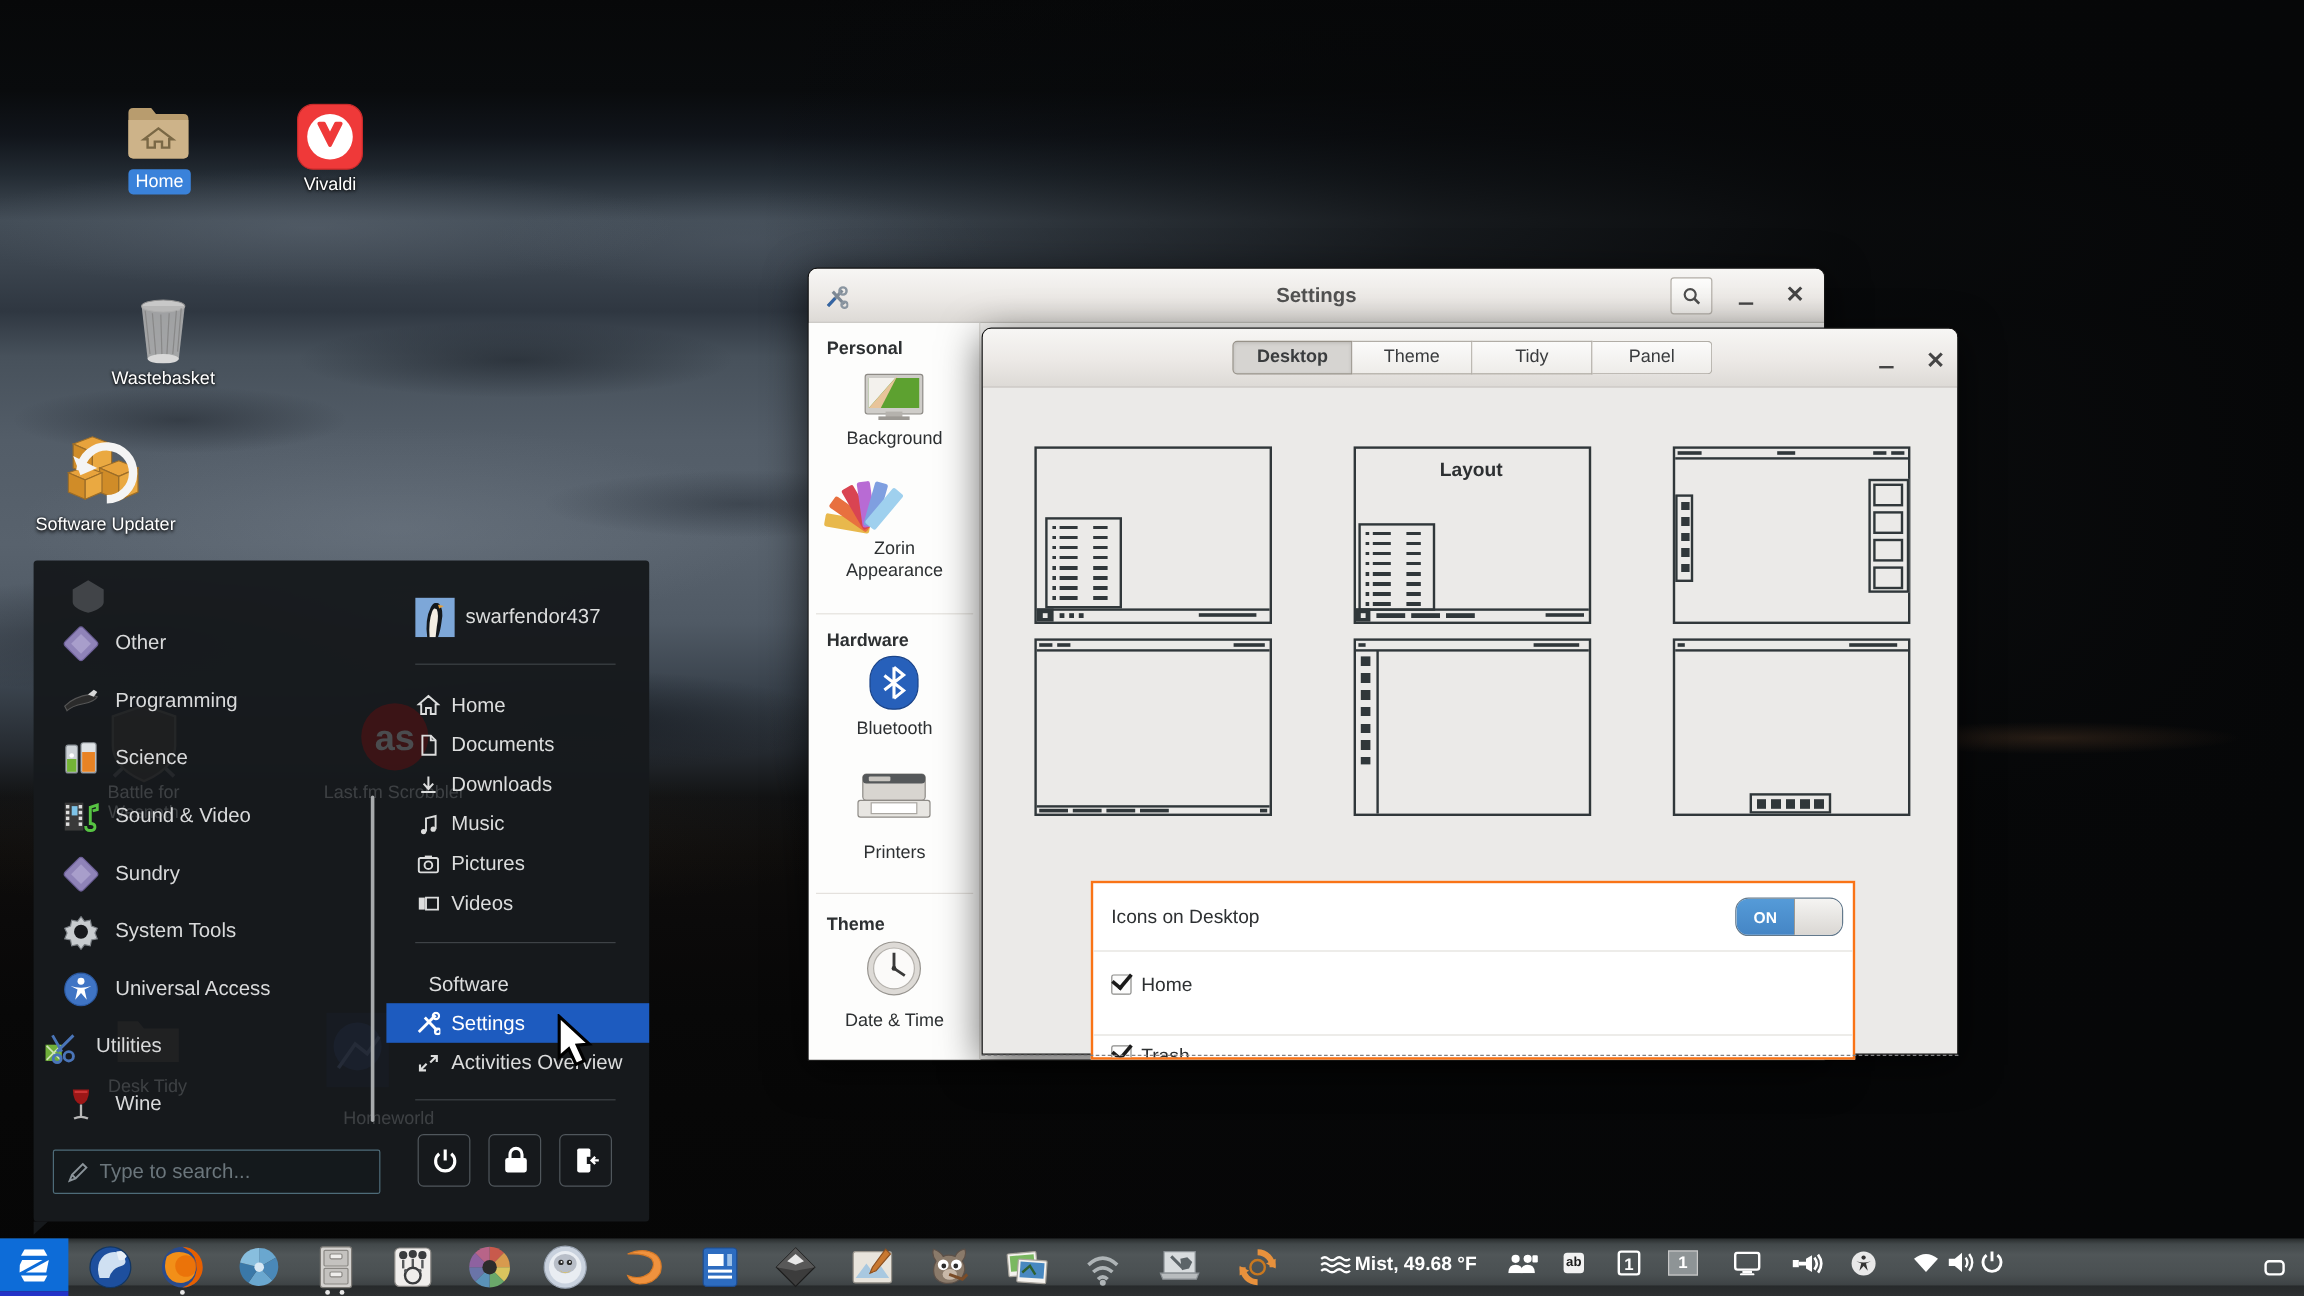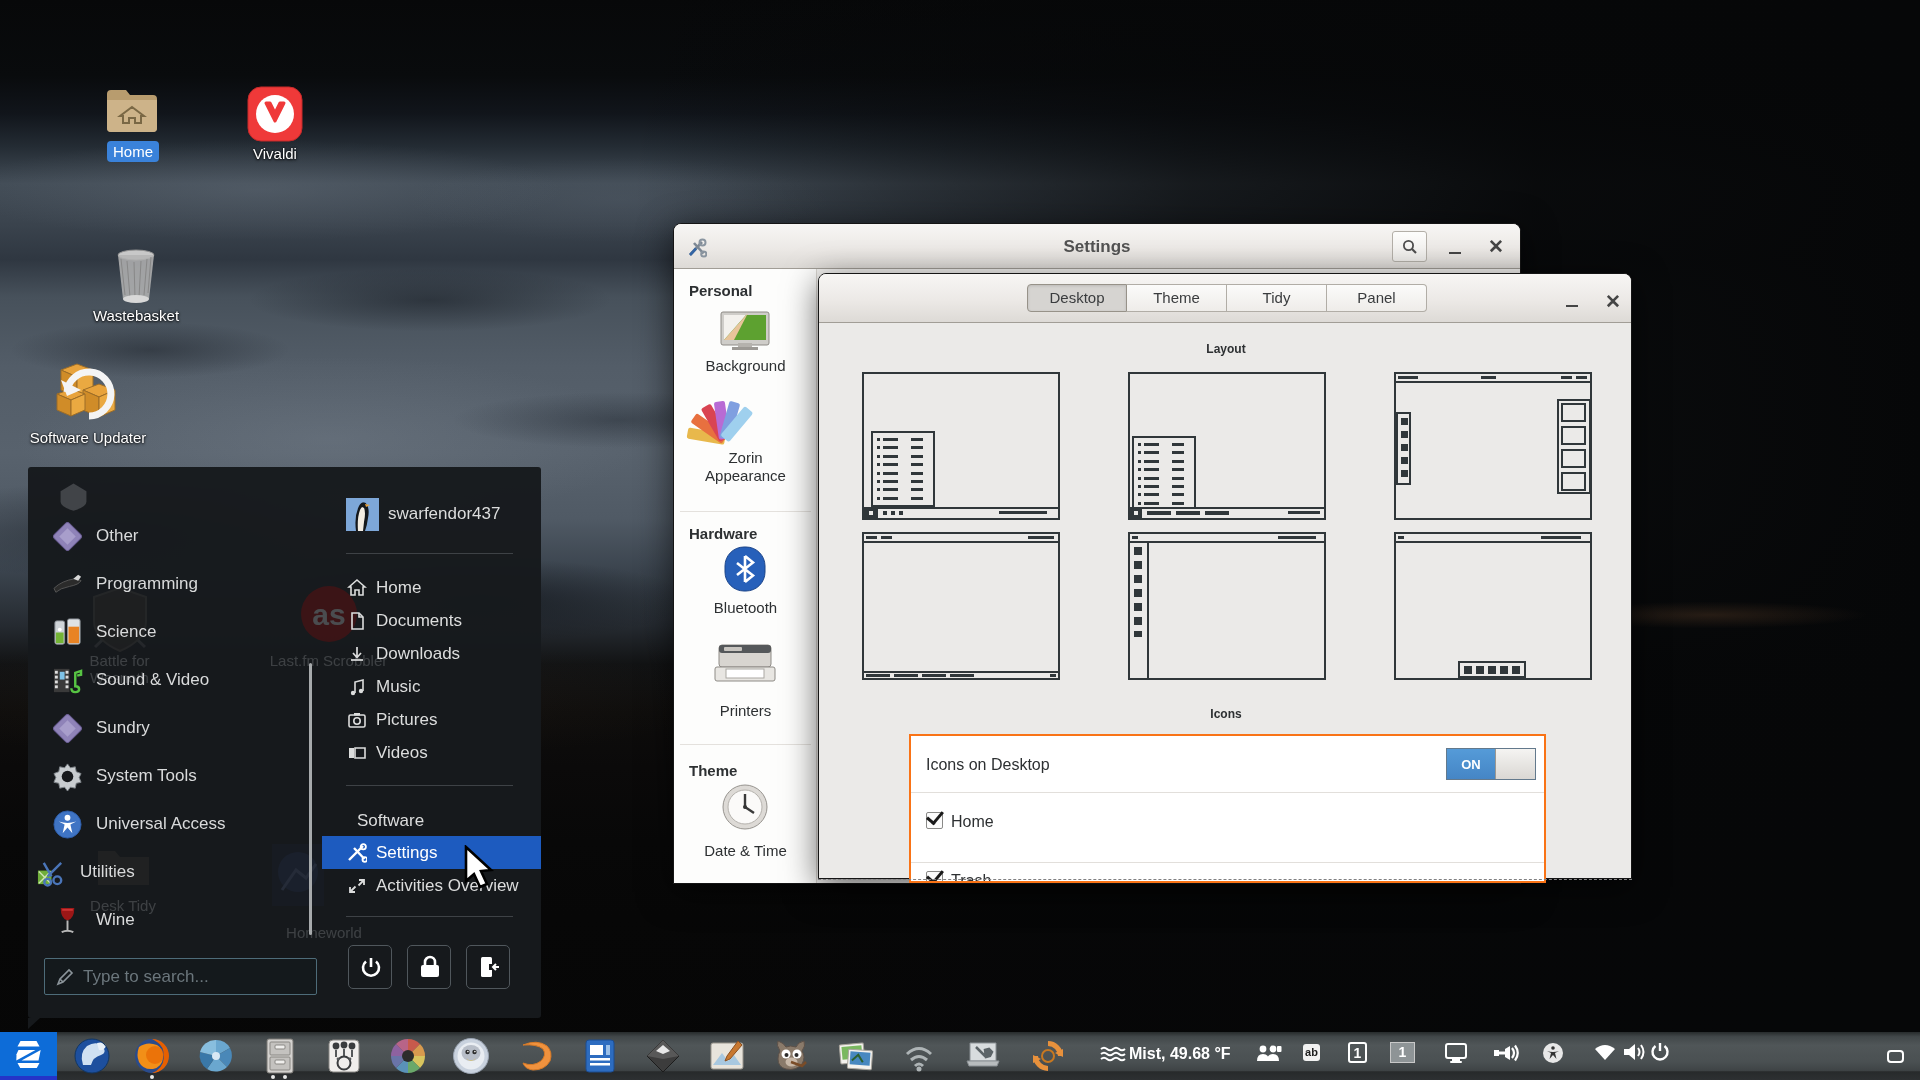--- a/index.html
+++ b/index.html
@@ -38,33 +38,33 @@
   background:linear-gradient(180deg,#fdfdfc,#eceae7); }
 #sidebar { position:absolute; left:0; top:45px; width:143px; height:614px; background:#fdfdfc; border-right:1px solid #d8d5d0; border-radius:0 0 0 0; }
 #sidebar .shead { font-weight:bold; font-size:15px; color:#2d3032; position:absolute; left:15px; }
 #sidebar .slab { position:absolute; width:143px; text-align:center; font-size:15px; color:#2d3032; }
 #sidebar .ssep { position:absolute; left:6px; width:131px; height:1px; background:#e4e1dd; }
 
 #wapp { left:818px; top:273px; width:814px; height:606px; background:#ebeae8; }
 #wapp .tbar { height:49px; }
 .tab { position:absolute; top:10px; height:28px; line-height:26px; text-align:center; font-size:15px; color:#3a3c3e;
   background:linear-gradient(180deg,#fbfbfa,#eeece9); border:1px solid #b1ada6; }
-.tab.active { background:#d6d4d1; border-color:#979289; box-shadow:inset 0 1px 3px rgba(0,0,0,.12); }
-.h-layout { position:absolute; left:0; width:814px; text-align:center; font-weight:bold; font-size:12px; color:#2d3032; }
+.tab.active { background:#d6d4d1; border-color:#979289; box-shadow:inset 0 1px 3px rgba(0,0,0,.12);font-weight:bold; }
+.h-layout { position:absolute; left:0; width:814px; text-align:center; font-weight:bold; font-size:16px; color:#2d3032;margin-top:42px; }
 .thumb { position:absolute; width:198px; height:148px; border:2px solid #30373a; }
 .thumb .in { position:absolute; background:#ebeae8; border:2px solid #30373a; }
 .tline { position:absolute; background:#30373a; }
 .tsq { position:absolute; background:#30373a; }
 #iconcard { position:absolute; left:90px; top:460px; width:637px; height:149px; background:#fff; border:2px solid #f97316; overflow:hidden; }
 #iconcard .row { position:absolute; left:0; width:100%; }
 #iconcard .csep { position:absolute; left:0; width:100%; height:1px; background:#e2dfdb; }
 .cklabel { font-size:16px; color:#2d3032; }
 .checkbox { position:absolute; width:17px; height:17px; background:#fcfcfc; border:1px solid #8a8a88; border-radius:2px; }
 .checkbox:after { content:""; position:absolute; left:3px; top:-5px; width:7px; height:13px; border:solid #1a1a1a; border-width:0 3px 3px 0; transform:rotate(40deg); }
-#toggle { position:absolute; left:535px; top:12px; width:90px; height:32px; border:1px solid #63798c; border-radius:0; overflow:hidden;padding-left:12px; }
+#toggle { position:absolute; left:535px; top:12px; width:90px; height:32px; border:1px solid #63798c; border-radius:11px; overflow:hidden;padding-left:12px; }
 #toggle .on { position:absolute; left:0; top:0; width:48px; height:32px; background:linear-gradient(180deg,#559bd8,#4484c4); color:#fff; font-weight:bold; font-size:13px; text-align:center; line-height:32px; }
 #toggle .knob { position:absolute; left:48px; top:0; width:42px; height:32px; background:linear-gradient(180deg,#f5f4f2,#d8d5d1); border-left:1px solid #9c9891; border-radius:0 2px 2px 0; }
 #dashline { position:absolute; left:818px; top:879px; width:814px; height:1px; border-top:1.5px dashed #808082; z-index:25; }
 
 #menu { position:absolute; left:28px; top:467px; width:513px; height:551px; background:rgba(23,26,29,.972); border-radius:3px; z-index:30; }
 #menu .tail { position:absolute; left:0; bottom:-11px; width:0; height:0; border-left:12px solid rgba(23,26,29,.972); border-bottom:11px solid transparent; }
 .litem { position:absolute; left:52px; display:flex; align-items:center; font-size:17px; color:#d9dadb; height:34px; }
 .licon { width:31px; height:31px; margin-right:13px; flex:none; }
 .ritem { position:absolute; left:319px; display:flex; align-items:center; font-size:17px; color:#dcdddd; height:33px; }
 .ricon { width:20px; height:20px; margin-right:9px; flex:none; }

